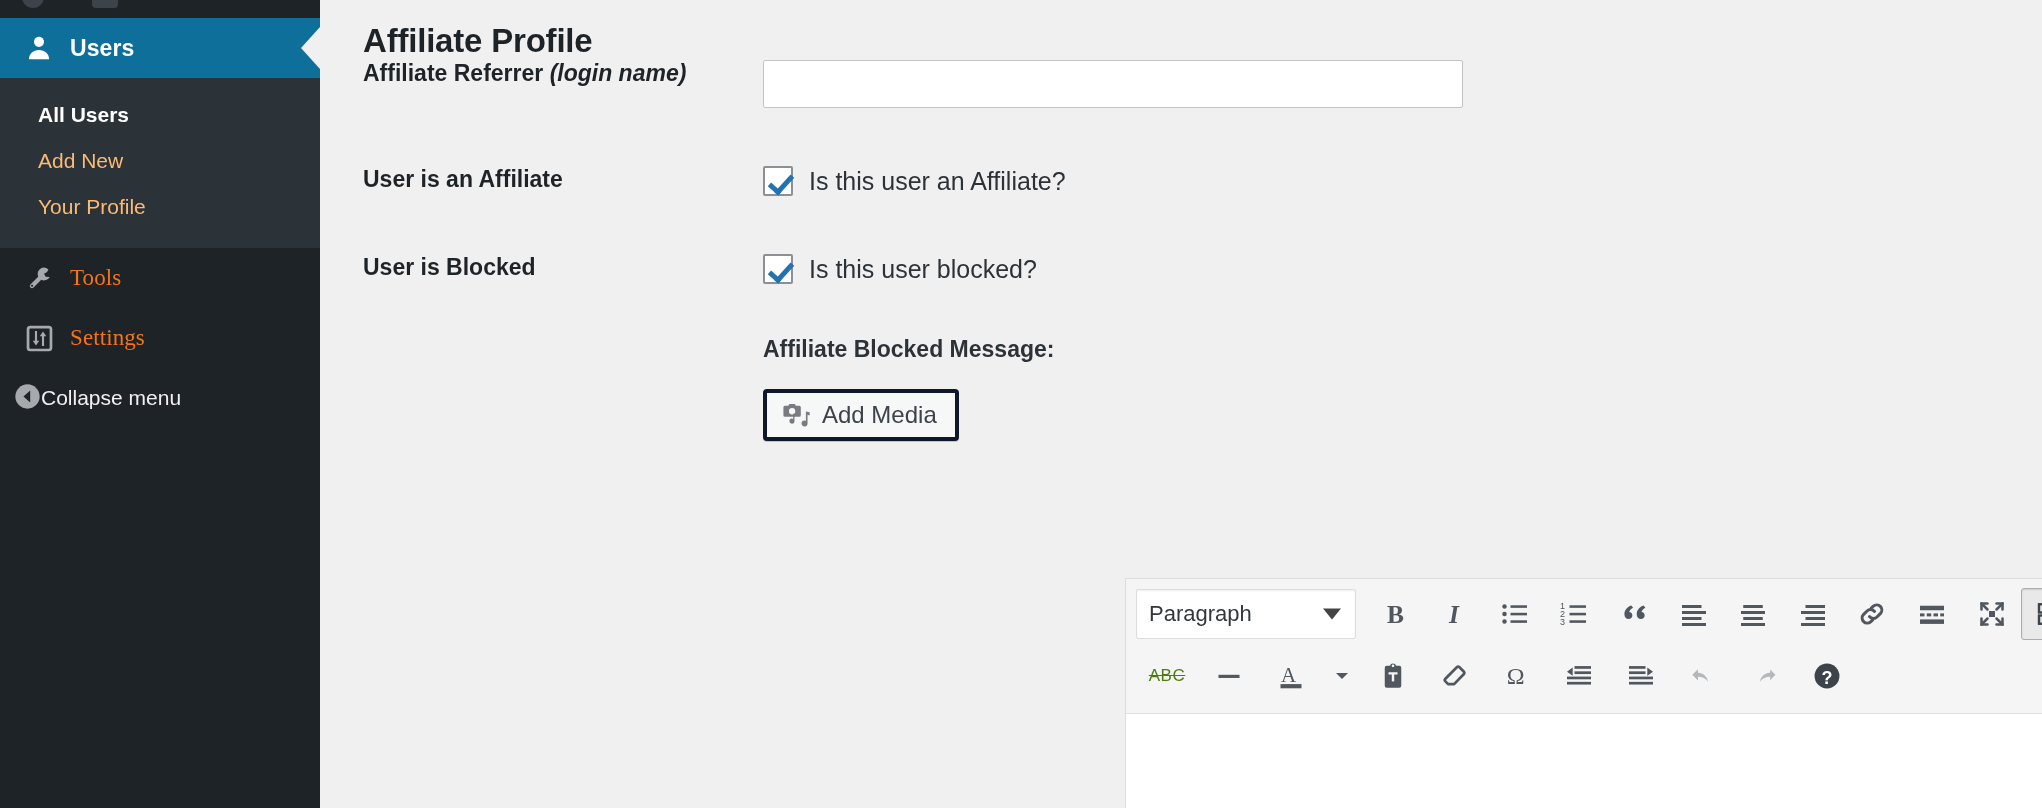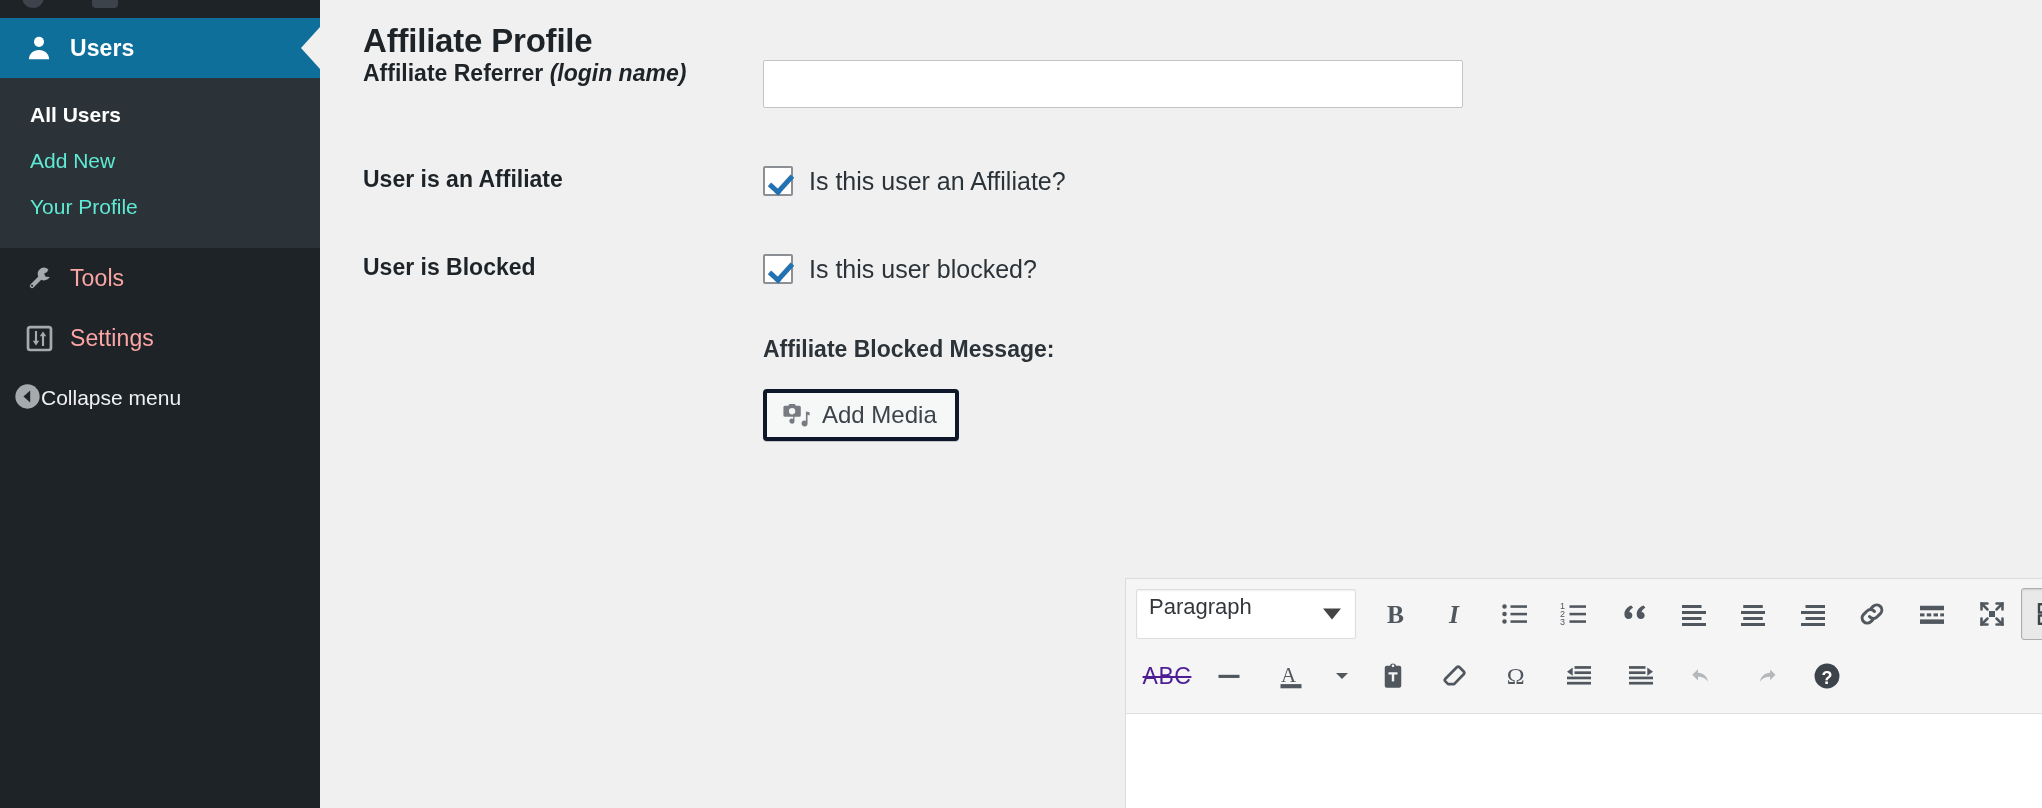--- a/index.html
+++ b/index.html
@@ -49,42 +49,42 @@
     margin-right: 14px;
   }
   .menu-item .mi-label {
     font-size: 23px;
     font-weight: 700;
     letter-spacing: .1px;
     white-space: nowrap;
     text-align: right;
   }
   .menu-item.current .mi-label { font-weight: 700; color: #fff; }
-  .menu-item:not(.current) .mi-label { color: #fca5a5; font-weight: 400; }
+  .menu-item:not(.current) .mi-label { color: #f97316; font-weight: 400; font-family: Liberation Serif, serif; }
 
   
   .notch {
     position: absolute;
     right: -1px; top: 50%;
     transform: translateY(-50%);
     width: 0; height: 0;
     border-top: 22px solid transparent;
     border-bottom: 22px solid transparent;
     border-right: 20px solid #f0f0f1;
   }
 
   #submenu {
     background: #2c3338;
-    padding: 14px 0 18px 8px;
+    padding: 14px 0 18px 16px;
   }
   .submenu-item {
     display: block;
     padding: 11px 0 11px 22px;
     font-size: 21px;
-    color: #5eead4;
+    color: #fdba74;
     white-space: nowrap;
   }
   .submenu-item.current { color: #fff; font-weight: 700; }
 
   #lower-menu { background: #1d2327; }
 
   .collapse-item { display: flex; align-items: center; height: 60px; padding-left: 14px; }
   .collapse-item .mi-label { font-size: 21px; font-weight: 400; color: #f0f0f1; }
 
   
@@ -196,36 +196,36 @@
     box-shadow: inset 0 1px 2px rgba(0,0,0,.12);
   }
   .tb-btn.disabled { opacity: .38; }
   .tb-btn svg { display: block; }
 
   .para-select {
     width: 228px; height: 50px;
     background: #fff;
     border: 1px solid #ddd;
     border-radius: 2px;
-    display: flex; 
+    display: flex; align-items: center;
     padding: 4px 12px;
     margin-right: 10px;
     position: relative;
     box-shadow: inset 0 1px 2px rgba(0,0,0,.07);
   }
   .para-select .ps-label { font-size: 22px; color: #32373c; }
   .para-select .ps-arrow {
     position: absolute; right: 14px; top: 50%;
     transform: translateY(-50%);
     width: 0; height: 0;
     border-left: 9px solid transparent;
     border-right: 9px solid transparent;
     border-top: 11px solid #444;
   }
-  .tb-text { font-size: 23px; color: #4c1d95; letter-spacing: .5px; }
+  .tb-text { font-size: 17px; color: #4d7c0f; letter-spacing: .5px; }
   .strike { text-decoration: line-through; }
 
   #editor-body { background: #fff; height: 100%; }
 </style>
 </head>
 <body>
 
 <div id="app">
 
   <div id="sidebar">

